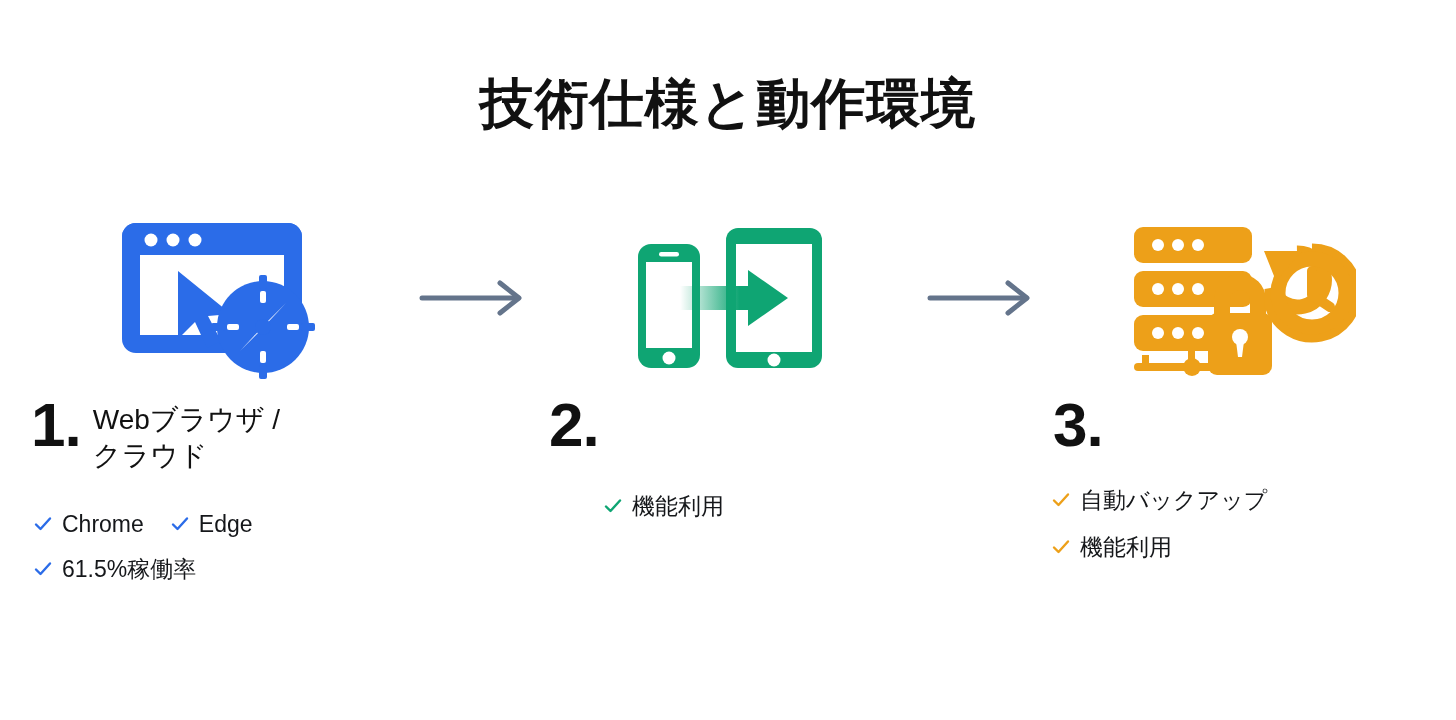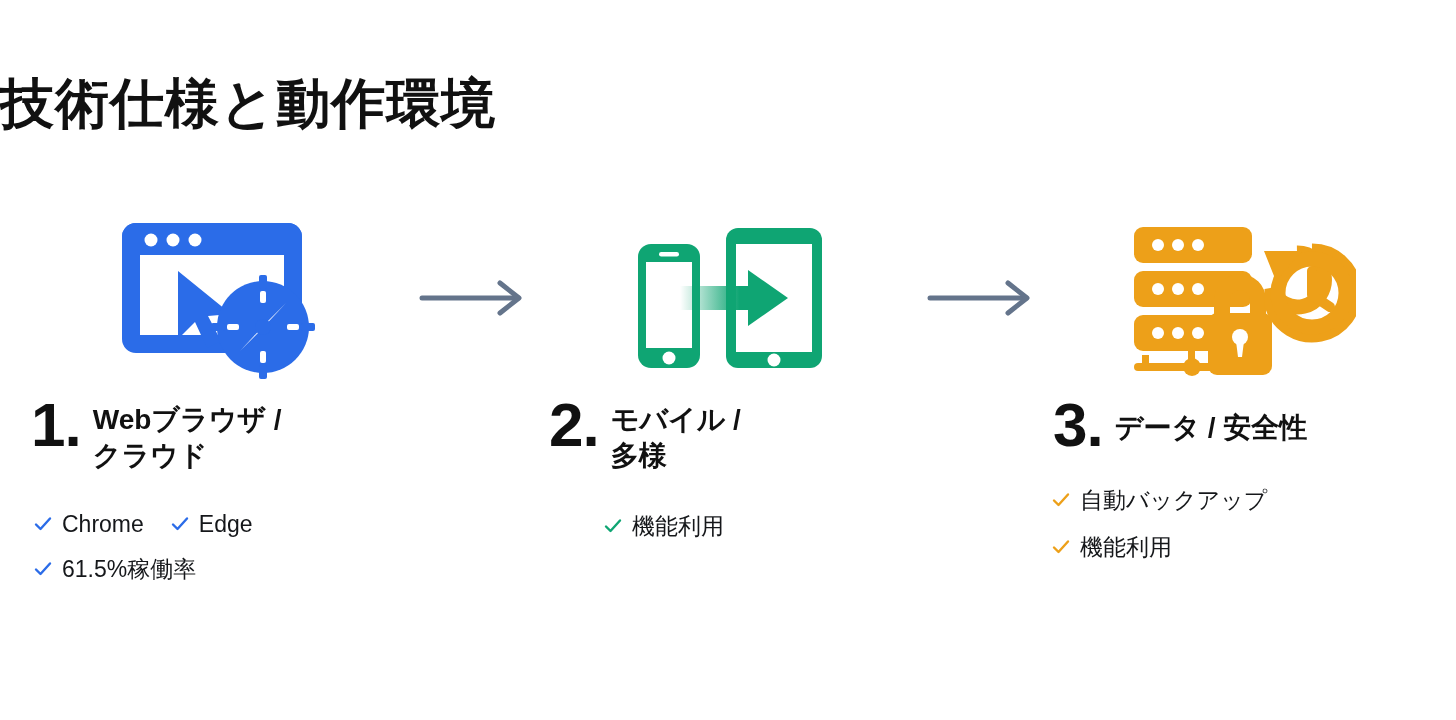--- a/index.html
+++ b/index.html
@@ -11,20 +11,21 @@
     overflow:hidden;
   }
   .slide {
     position:relative;
     width:1456px; height:720px;
     background:#ffffff;
   }
   .slide-title {
     position:absolute;
     top:72px; left:0; width:1456px;
+    text-align:center;
     font-size:54px;
     font-weight:700;
     letter-spacing:1px;
     color:#111111;
     line-height:1.15;
   }
 
   
   .columns {
     position:absolute;
@@ -69,21 +70,21 @@
     font-size:62px;
     font-weight:700;
     color:#111111;
     line-height:0.95;
     letter-spacing:-1px;
     flex:0 0 auto;
     margin-right:12px;
   }
   .col-label {
     font-size:28px;
-    font-weight:700;
+    font-weight:400;
     color:#111111;
     line-height:1.3;
     padding-top:6px;
     max-width:250px;
   }
 
   
   .bullets {
     margin-top:36px;
     width:100%;
@@ -211,21 +212,20 @@
           <rect x="98" y="10" width="96" height="140" rx="12" fill="#0FA573"></rect>
           <rect x="108" y="26" width="76" height="108" fill="#ffffff"></rect>
           <circle cx="146" cy="142" r="6.5" fill="#ffffff"></circle>
 
           <path d="M52 68 H120 V52 L160 80 L120 108 V92 H52 Z" fill="url(#fadeGreen)"></path>
         </svg>
       </div>
 
       <div class="head-row">
         <span class="col-num">2.</span>
-        <span class="col-label">モバイル /<br>多様</span>
       </div>
 
       <div class="bullets">
         <div class="bullet-row">
           <span class="bullet">
             <svg class="check" width="20" height="20" viewBox="0 0 20 20">
               <path d="M3 10.5 L7.5 15 L17 4.5" fill="none" stroke="#0FA573" stroke-width="2.4" stroke-linecap="round" stroke-linejoin="round"></path>
             </svg>
             <span>機能利用</span>
           </span>
@@ -271,21 +271,20 @@
 
           <path d="M196 36 a42 42 0 1 1 -40 54 l0 -16 a27 27 0 1 0 25 -36 l0 0" fill="none" stroke="#EDA019" stroke-width="15"></path>
           <circle cx="196" cy="78" r="34" fill="none" stroke="#EDA019" stroke-width="15"></circle>
           <path d="M148 36 L186 36 L160 66 Z" fill="#EDA019"></path>
           <path d="M196 56 V80 L214 92" fill="none" stroke="#EDA019" stroke-width="10" stroke-linecap="round" stroke-linejoin="round"></path>
         </svg>
       </div>
 
       <div class="head-row">
         <span class="col-num">3.</span>
-        <span class="col-label">データ / 安全性</span>
       </div>
 
       <div class="bullets">
         <div class="bullet-row">
           <span class="bullet">
             <svg class="check" width="20" height="20" viewBox="0 0 20 20">
               <path d="M3 10.5 L7.5 15 L17 4.5" fill="none" stroke="#EDA019" stroke-width="2.4" stroke-linecap="round" stroke-linejoin="round"></path>
             </svg>
             <span>自動バックアップ</span>
           </span>

